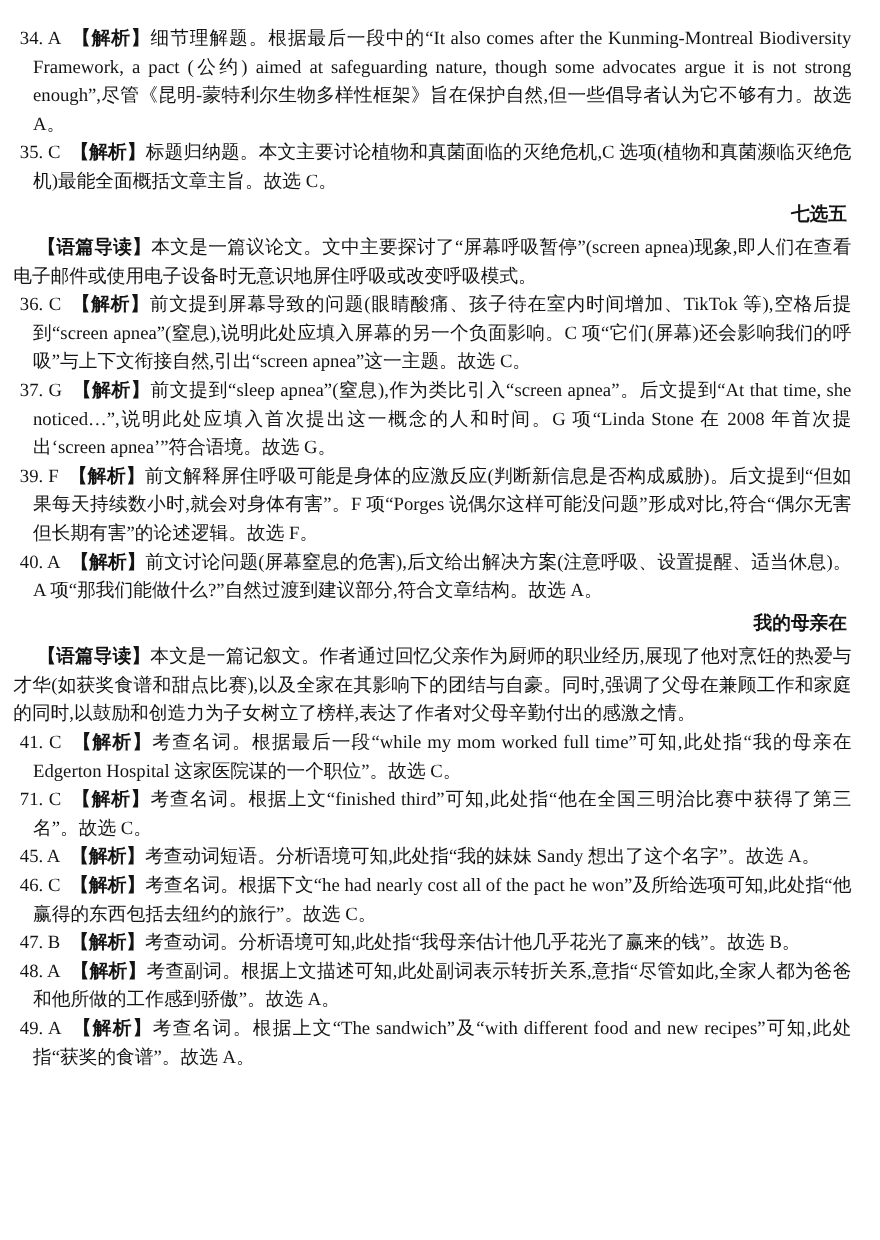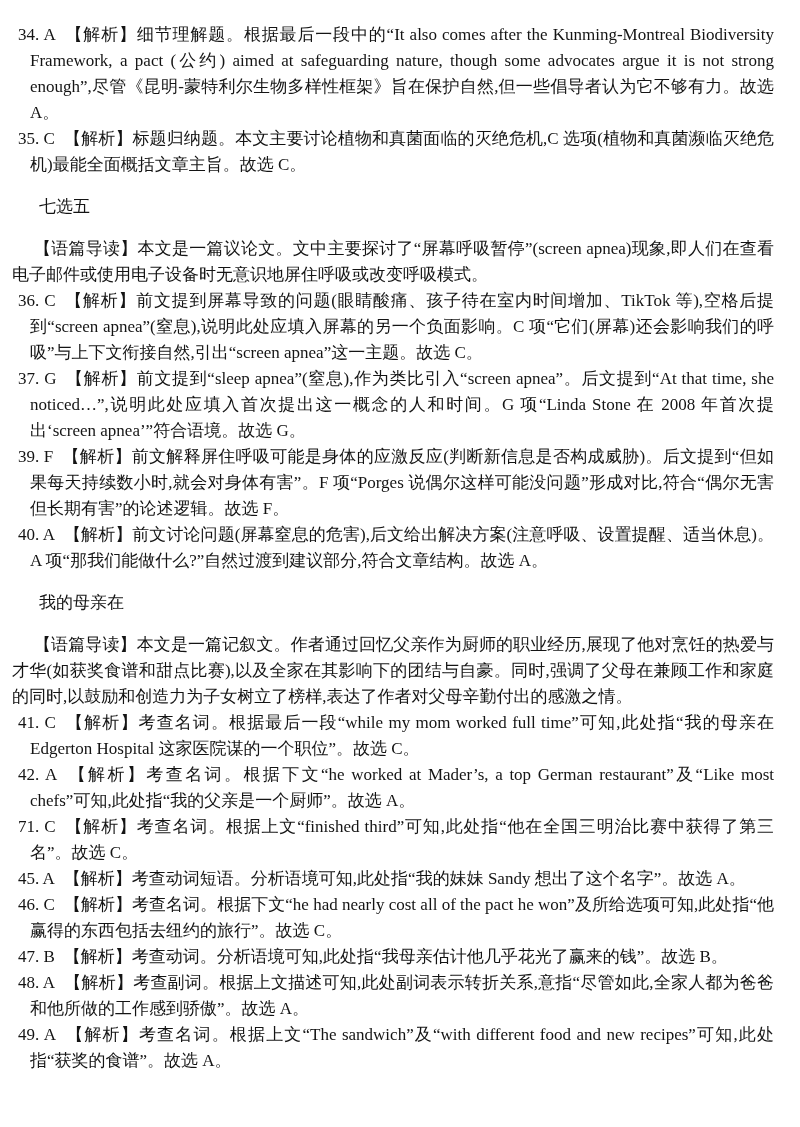--- a/index.html
+++ b/index.html
@@ -26,29 +26,29 @@
     padding-left: 18px;
     text-indent: -12px;
     margin: 0;
   }
   .qnum {
     margin-right: 9px;
     white-space: nowrap;
     margin-top: 24px;
   }
   .marker {
-    font-weight: 400;
+    font-weight: 700;
     font-family: "Liberation Sans", "DejaVu Sans", sans-serif;
   }
   .section-header {
-    font-weight: 400;
+    font-weight: 700;
     font-family: "Liberation Sans", "DejaVu Sans", sans-serif;
     padding-left: 11px;
-    text-align: left;
-    margin: 16px;
+    text-align: right;
+    margin: 4px;
   }
   .intro {
     margin: 0;
     text-indent: 22px;
   }
 </style>
 </head>
 <body>
 
 <div class="page">
@@ -69,21 +69,20 @@
   <div class="item"><span class="qnum">39. F</span><span class="marker">【解析】</span><span>前文解释屏住呼吸可能是身体的应激反应(判断新信息是否构成威胁)。后文提到“但如果每天持续数小时,就会对身体有害”。F 项“Porges 说偶尔这样可能没问题”形成对比,符合“偶尔无害但长期有害”的论述逻辑。故选 F。</span></div>
 
   <div class="item"><span class="qnum">40. A</span><span class="marker">【解析】</span><span>前文讨论问题(屏幕窒息的危害),后文给出解决方案(注意呼吸、设置提醒、适当休息)。A 项“那我们能做什么?”自然过渡到建议部分,符合文章结构。故选 A。</span></div>
 
   <div class="section-header">我的母亲在</div>
 
   <p class="intro"><span class="marker">【语篇导读】</span><span>本文是一篇记叙文。作者通过回忆父亲作为厨师的职业经历,展现了他对烹饪的热爱与才华(如获奖食谱和甜点比赛),以及全家在其影响下的团结与自豪。同时,强调了父母在兼顾工作和家庭的同时,以鼓励和创造力为子女树立了榜样,表达了作者对父母辛勤付出的感激之情。</span></p>
 
   <div class="item"><span class="qnum">41. C</span><span class="marker">【解析】</span><span>考查名词。根据最后一段“while my mom worked full time”可知,此处指“我的母亲在 Edgerton Hospital 这家医院谋的一个职位”。故选 C。</span></div>
 
-  <div class="item"><span class="qnum">42. A</span><span class="marker">【解析】</span><span>考查名词。根据下文“he worked at Mader’s, a top German restaurant”及“Like most chefs”可知,此处指“我的父亲是一个厨师”。故选 A。</span></div>
 
 
   <div class="item"><span class="qnum">71. C</span><span class="marker">【解析】</span><span>考查名词。根据上文“finished third”可知,此处指“他在全国三明治比赛中获得了第三名”。故选 C。</span></div>
 
   <div class="item"><span class="qnum">45. A</span><span class="marker">【解析】</span><span>考查动词短语。分析语境可知,此处指“我的妹妹 Sandy 想出了这个名字”。故选 A。</span></div>
 
   <div class="item"><span class="qnum">46. C</span><span class="marker">【解析】</span><span>考查名词。根据下文“he had nearly cost all of the pact he won”及所给选项可知,此处指“他赢得的东西包括去纽约的旅行”。故选 C。</span></div>
 
   <div class="item"><span class="qnum">47. B</span><span class="marker">【解析】</span><span>考查动词。分析语境可知,此处指“我母亲估计他几乎花光了赢来的钱”。故选 B。</span></div>
 

